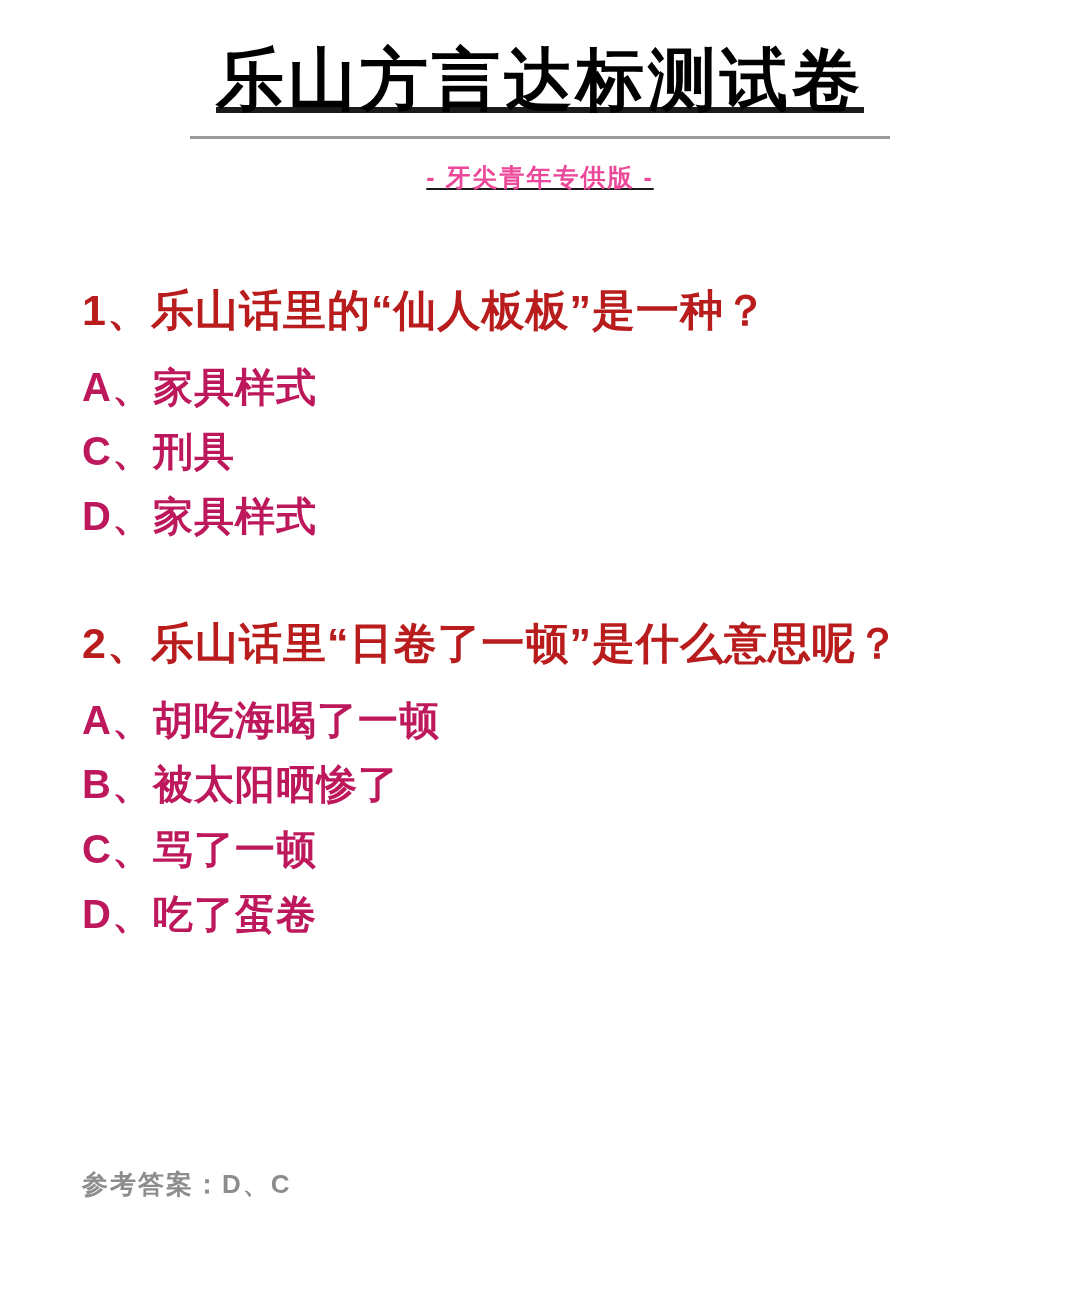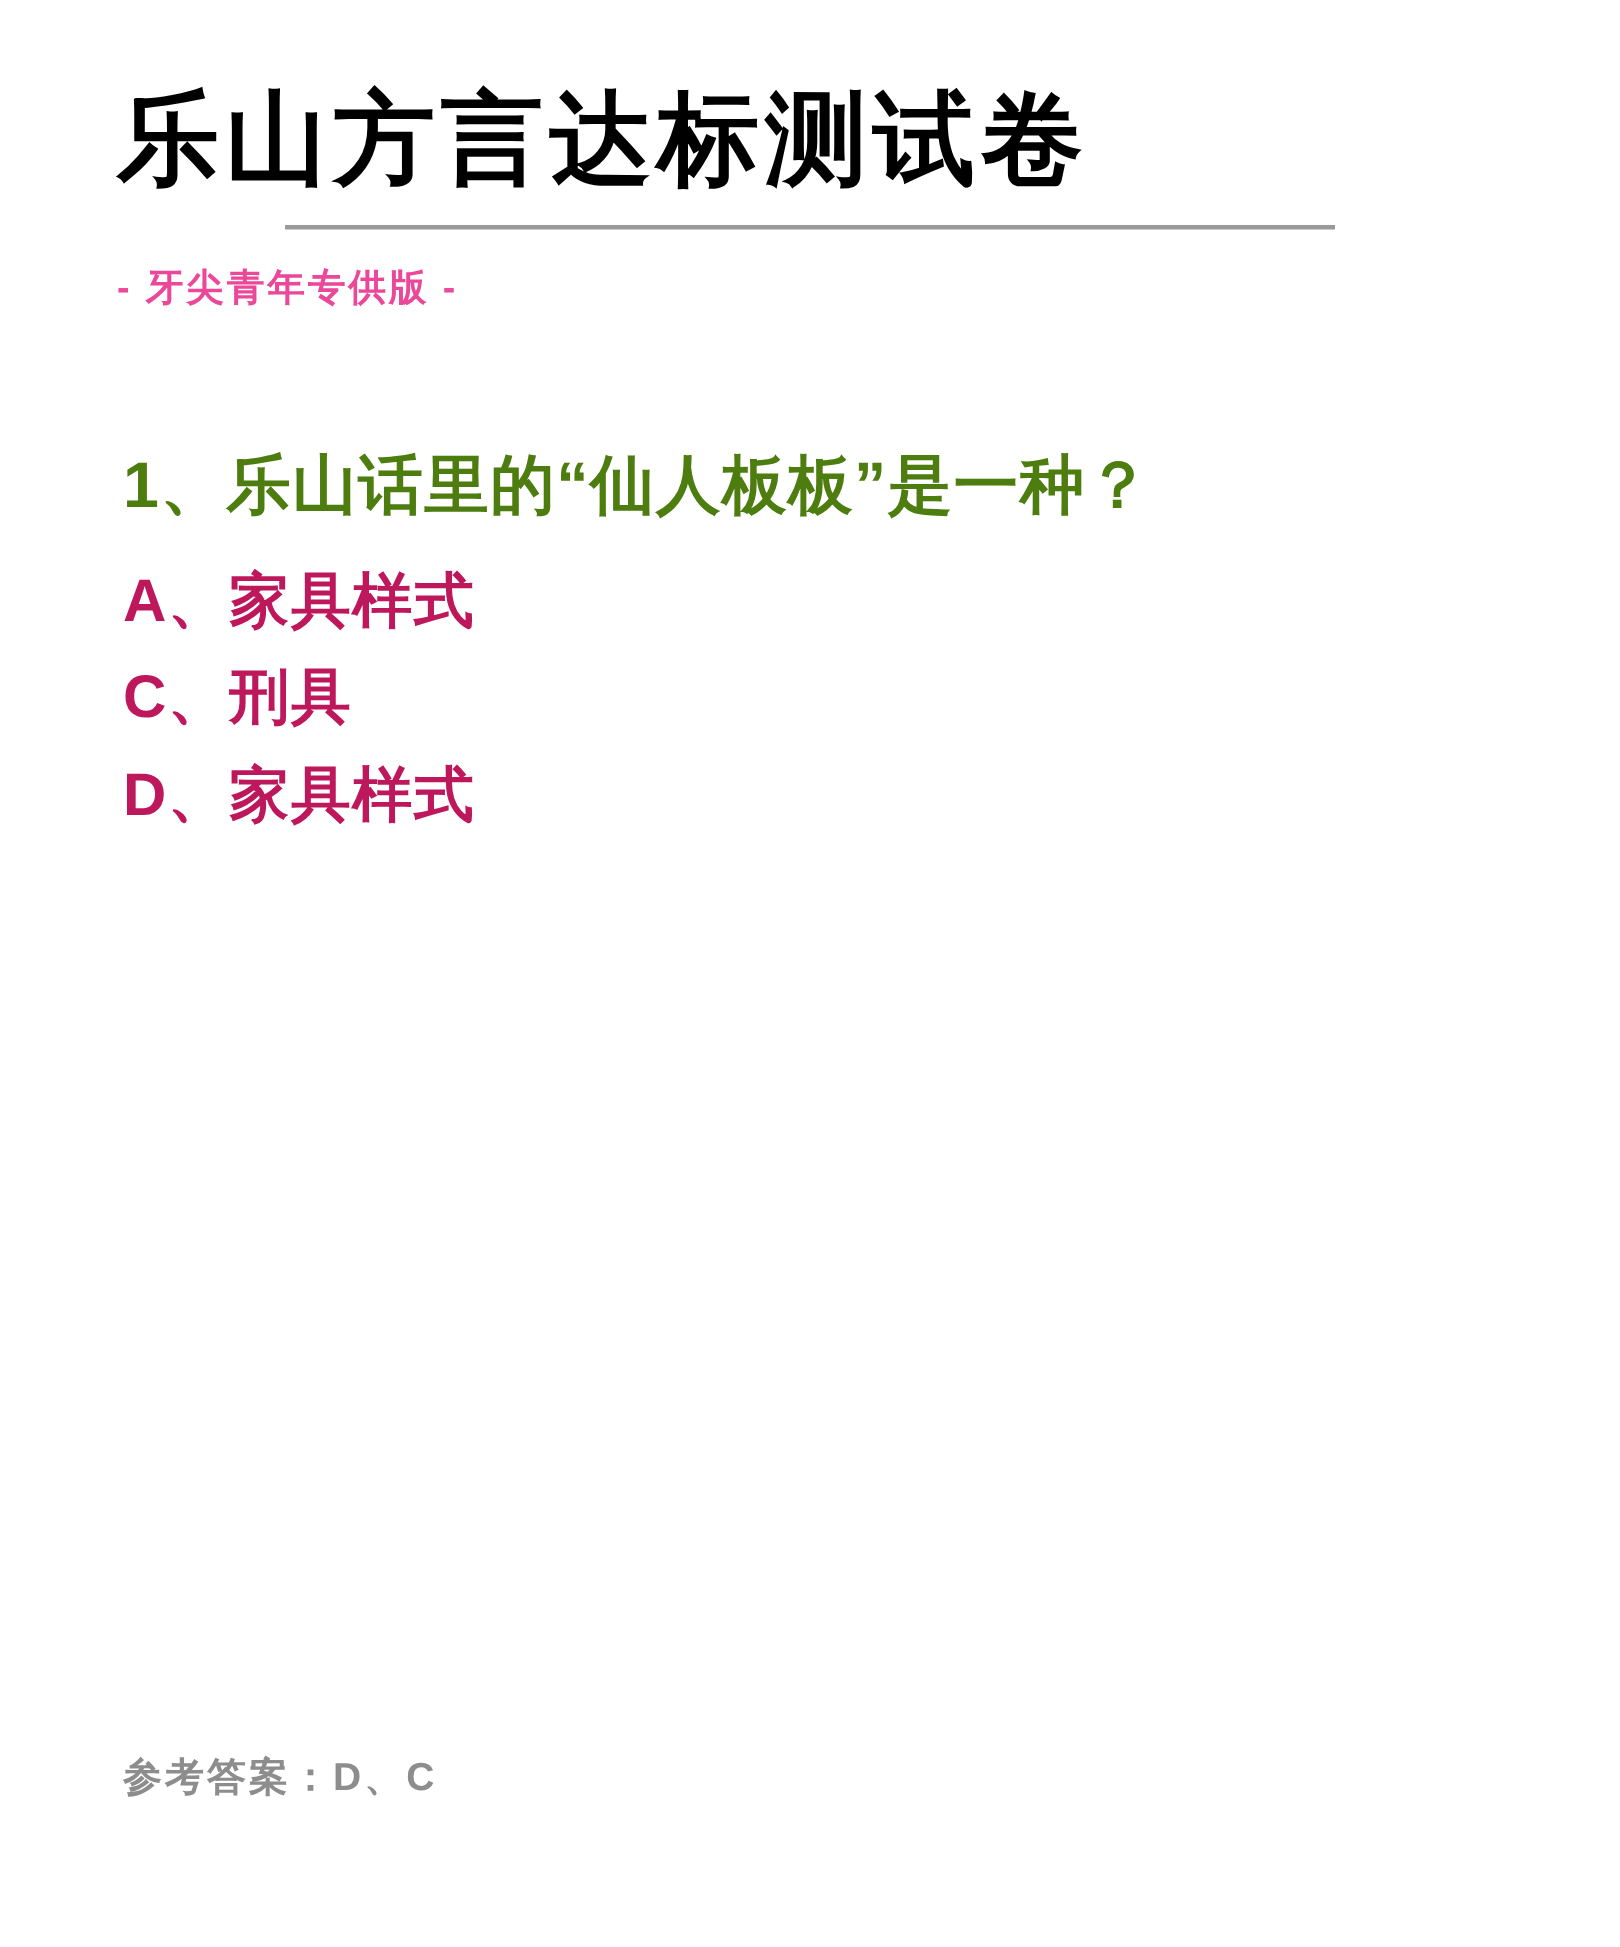--- a/index.html
+++ b/index.html
@@ -16,21 +16,23 @@
     overflow: hidden;
   }
   .page {
     width: 1080px;
     height: 1298px;
     box-sizing: border-box;
     padding: 0 78px;
     position: relative;
   }
   .title-block {
-    padding-top: 54px;
+    padding-top: 40px;
+    text-align: center;
+    text-decoration: underline;
   }
   .title {
     font-size: 68px;
     font-weight: bold;
     letter-spacing: 4px;
     line-height: 1.15;
     color: #000000;
     margin: 0;
   }
   .title-rule {
@@ -49,21 +51,21 @@
   .questions {
     margin-top: 84px;
     padding-left: 4px;
   }
   .question-block {
     margin-bottom: 62px;
   }
   .q-stem {
     font-size: 43px;
     font-weight: bold;
-    color: #4d7c0f;
+    color: #b91c1c;
     letter-spacing: 1px;
     line-height: 1.5;
     margin-bottom: 12px;
     white-space: nowrap;
   }
   .q-option {
     font-size: 40px;
     font-weight: bold;
     color: #be185d;
     letter-spacing: 1px;
@@ -93,18 +95,25 @@
 
   <div class="questions">
 
     <div class="question-block">
       <div class="q-stem">1、乐山话里的“仙人板板”是一种？</div>
       <div class="q-option">A、家具样式</div>
       <div class="q-option">C、刑具</div>
       <div class="q-option">D、家具样式</div>
     </div>
 
+    <div class="question-block">
+      <div class="q-stem">2、乐山话里“日卷了一顿”是什么意思呢？</div>
+      <div class="q-option">A、胡吃海喝了一顿</div>
+      <div class="q-option">B、被太阳晒惨了</div>
+      <div class="q-option">C、骂了一顿</div>
+      <div class="q-option">D、吃了蛋卷</div>
+    </div>
 
   </div>
 
   <div class="answer-row">参考答案：D、C</div>
 
 </div>
 
 </body></html>

